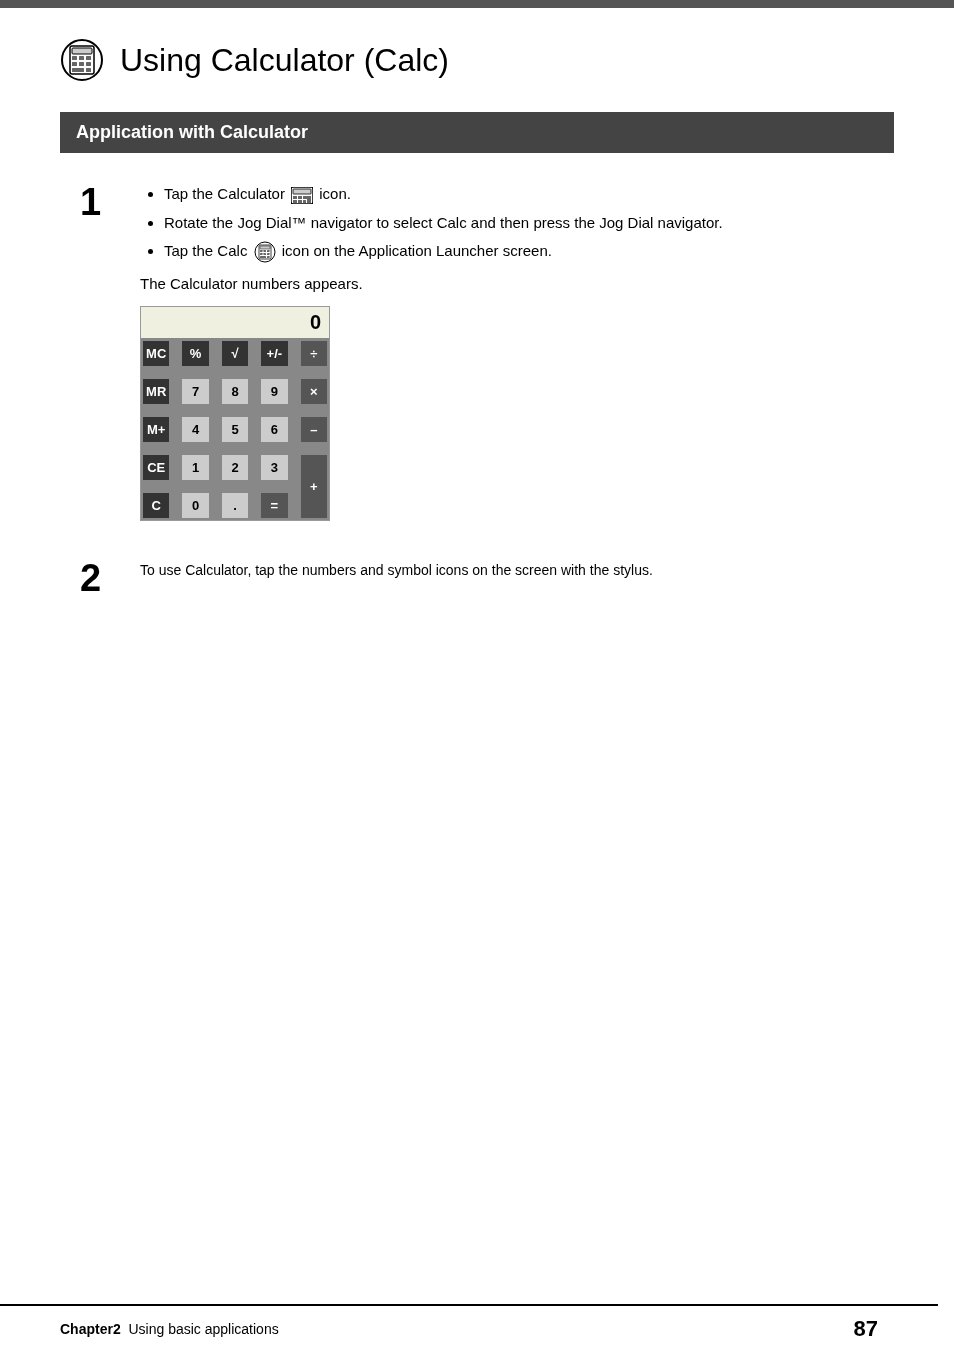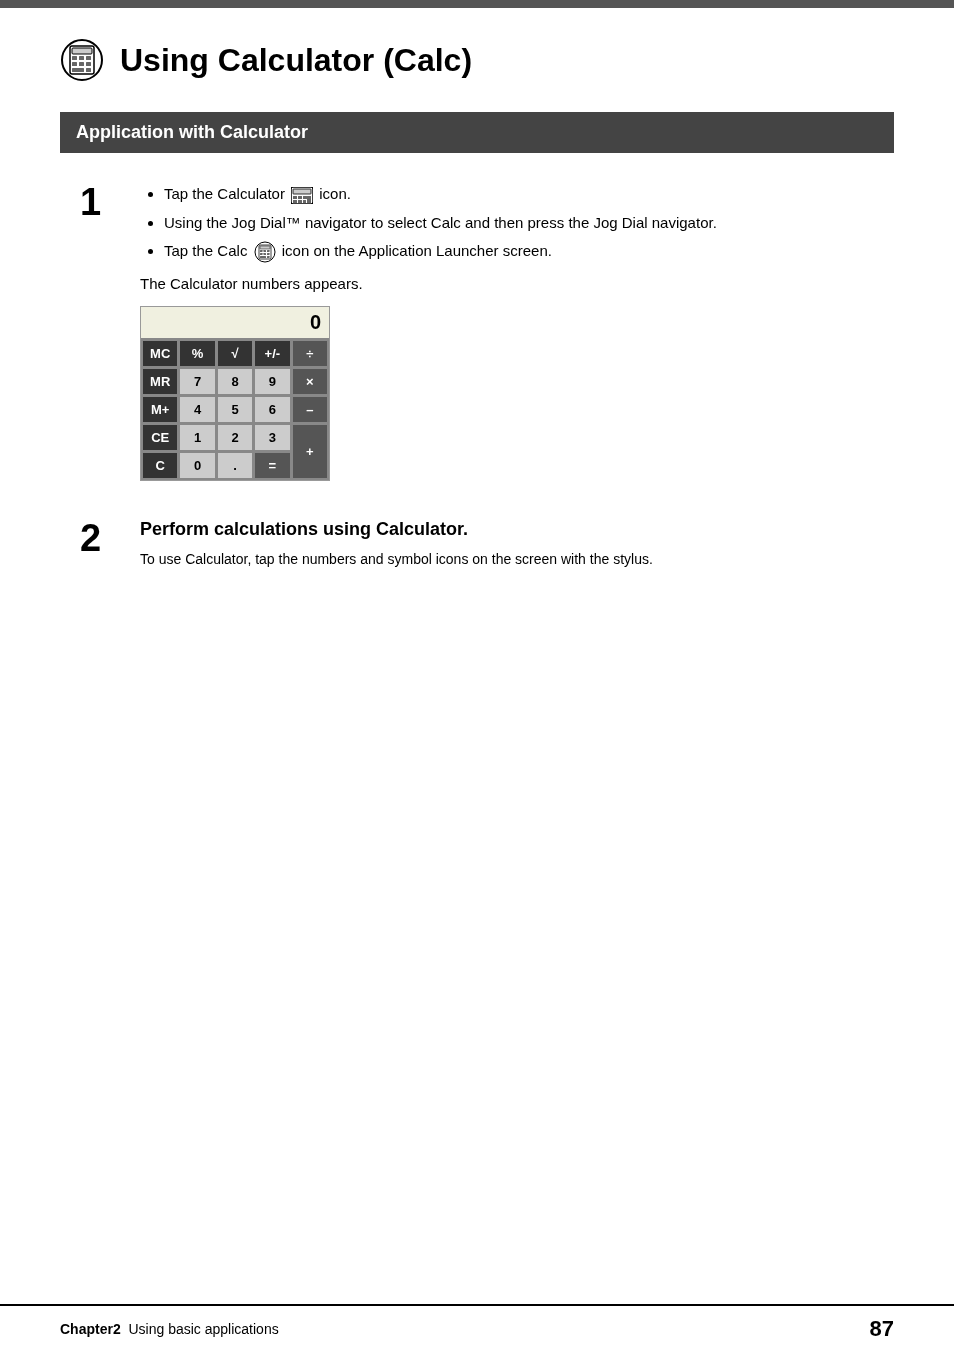--- a/index.html
+++ b/index.html
@@ -28,21 +28,21 @@
     
     .page-title-area {
       display: flex;
       align-items: center;
       gap: 16px;
       margin-bottom: 30px;
     }
 
     .page-title-text {
       font-size: 32px;
-      font-weight: bold;
+      font-weight: normal;
       color: #000000;
     }
 
     
     .section-header {
       background: #444444;
       color: #ffffff;
       font-size: 18px;
       font-weight: bold;
       padding: 10px 16px;
@@ -108,21 +108,21 @@
       padding: 4px 8px;
       font-size: 20px;
       font-weight: bold;
       border-bottom: 1px solid #888;
       color: #000;
     }
 
     .calc-grid {
       display: grid;
       grid-template-columns: repeat(5, 1fr);
-      gap: 1px;
+      gap: 11px;
       background: #888888;
       padding: 1px;
     }
 
     .calc-btn {
       background: #cccccc;
       border: 1px solid #888888;
       text-align: center;
       padding: 5px 2px;
       font-size: 13px;
@@ -159,21 +159,21 @@
     .step2-text {
       font-size: 14px;
       line-height: 1.6;
     }
 
     
     .footer {
       position: absolute;
       bottom: 0;
       left: 0;
-      right: 0;
+      right: 16px;
       border-top: 2px solid #000000;
       padding: 10px 60px;
       display: flex;
       justify-content: space-between;
       align-items: center;
     }
 
     .footer-left {
       font-size: 14px;
     }
@@ -233,21 +233,21 @@
             <rect x="2" y="9" width="4" height="3" rx="0.3" fill="#666"></rect>
             <rect x="7" y="9" width="4" height="3" rx="0.3" fill="#666"></rect>
             <rect x="12" y="9" width="4" height="3" rx="0.3" fill="#666"></rect>
             <rect x="2" y="13" width="4" height="3" rx="0.3" fill="#666"></rect>
             <rect x="7" y="13" width="4" height="3" rx="0.3" fill="#666"></rect>
             <rect x="16" y="9" width="4" height="7" rx="0.3" fill="#666"></rect>
             <rect x="12" y="13" width="3" height="3" rx="0.3" fill="#666"></rect>
           </svg>
            icon.
         </li>
-        <li>Using the Jog Dial™ navigator to select Calc and then press the Jog Dial navigator.</li>
+        <li>Rotate the Jog Dial™ navigator to select Calc and then press the Jog Dial navigator.</li>
         <li>
           Tap the Calc 
           <svg style="display:inline-block;width:22px;height:22px;vertical-align:middle;margin:0 2px;" viewBox="0 0 44 44">
             <circle cx="22" cy="22" r="20" fill="none" stroke="#000" stroke-width="2"></circle>
             <rect x="10" y="8" width="24" height="28" rx="2" fill="none" stroke="#000" stroke-width="1.5"></rect>
             <rect x="12" y="10" width="20" height="6" rx="1" fill="#ccc" stroke="#000" stroke-width="1"></rect>
             <rect x="12" y="18" width="5" height="4" rx="0.5" fill="#666"></rect>
             <rect x="19" y="18" width="5" height="4" rx="0.5" fill="#666"></rect>
             <rect x="26" y="18" width="5" height="4" rx="0.5" fill="#666"></rect>
             <rect x="12" y="24" width="5" height="4" rx="0.5" fill="#666"></rect>
@@ -298,21 +298,20 @@
           <div class="calc-btn">.</div>
           <div class="calc-btn medium">=</div>
         </div>
       </div>
     </div>
   </div>
 
   <div class="step-container">
     <div class="step-number">2</div>
     <div class="step-content">
-      <div class="step2-heading">Perform calculations using Calculator.</div>
       <div class="step2-text">To use Calculator, tap the numbers and symbol icons on the screen with the stylus.</div>
     </div>
   </div>
 
 </div>
 
 <div class="footer">
   <div class="footer-left">
     <strong>Chapter2</strong>&nbsp;&nbsp;<span>Using basic applications</span>
   </div>

